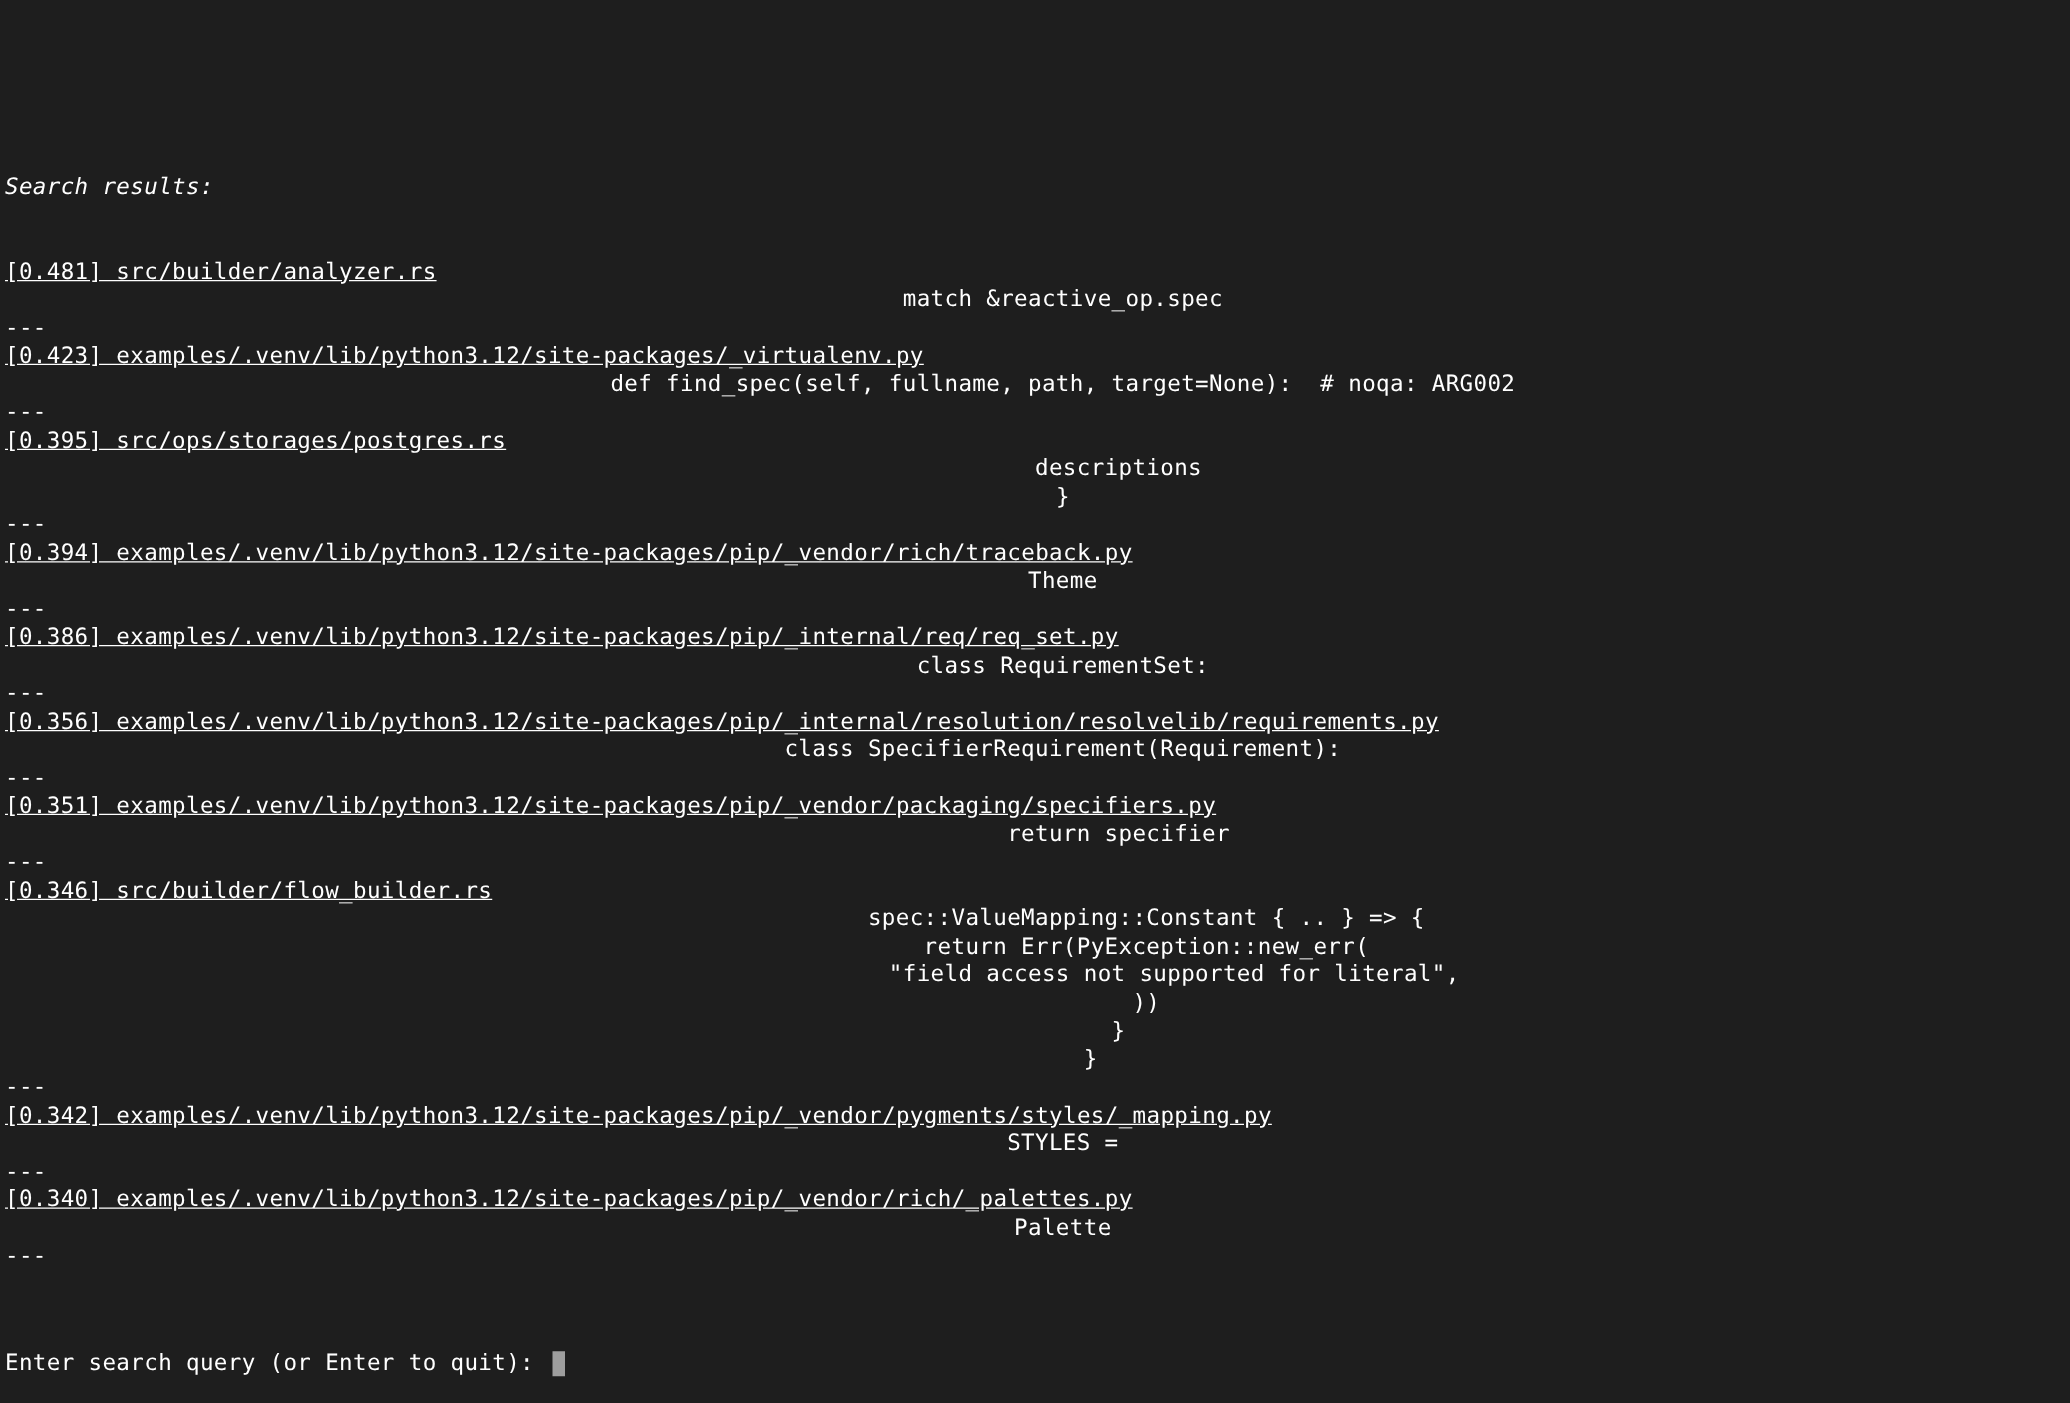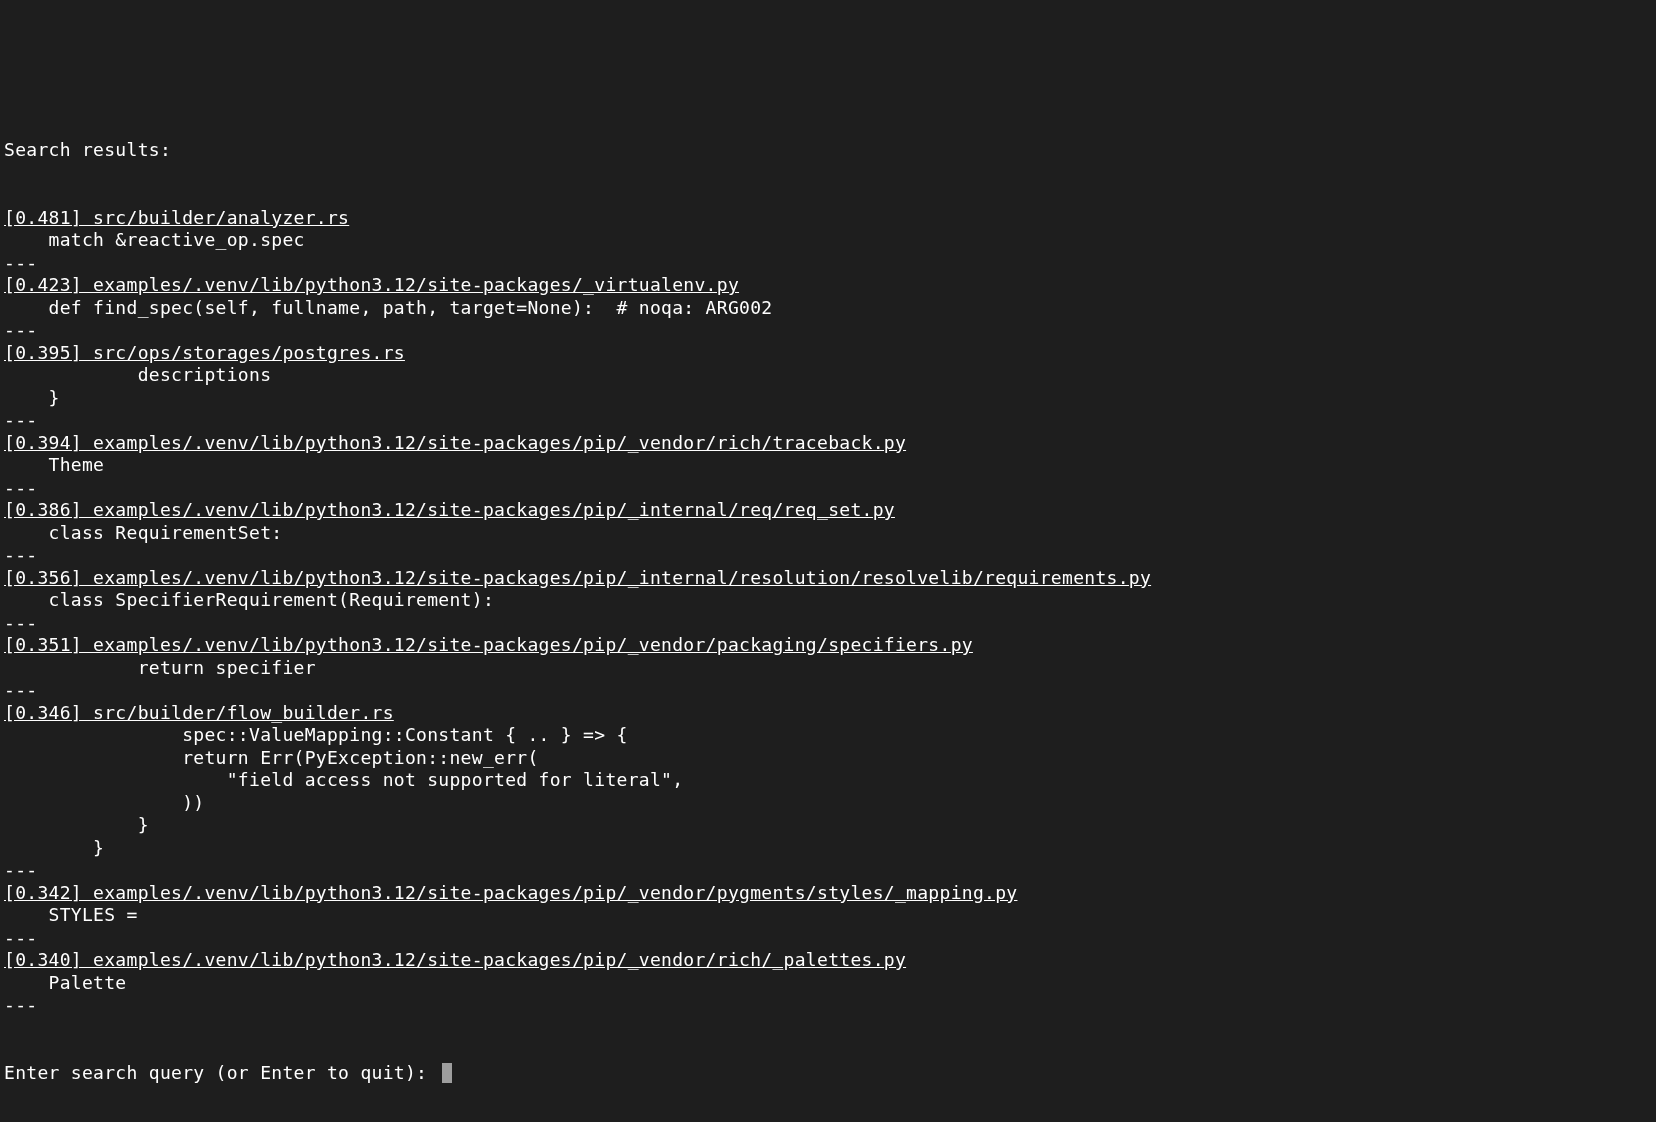--- a/index.html
+++ b/index.html
@@ -16,34 +16,37 @@
       padding: 4px;
       white-space: pre;
       letter-spacing: 0.3px;
     }
     .terminal {
       width: 100%;
       height: 100%;
     }
     .header {
       display: block;
+      font-style: italic;
     }
     .result-score-path {
       display: block;
       text-decoration: underline;
     }
     .result-snippet {
       display: block;
+      text-align: center;
     }
     .separator {
       display: block;
     }
     .prompt-line {
       display: flex;
       align-items: center;
+      margin-top: 18px;
     }
     .cursor {
       display: inline-block;
       width: 10px;
       height: 20px;
       background-color: #9e9e9e;
       margin-left: 4px;
       vertical-align: middle;
     }
   </style>

